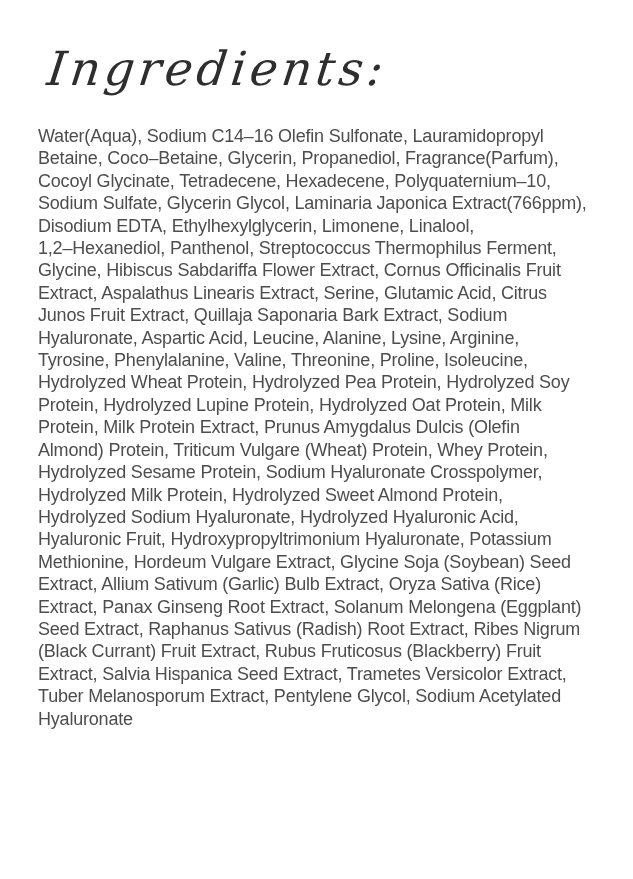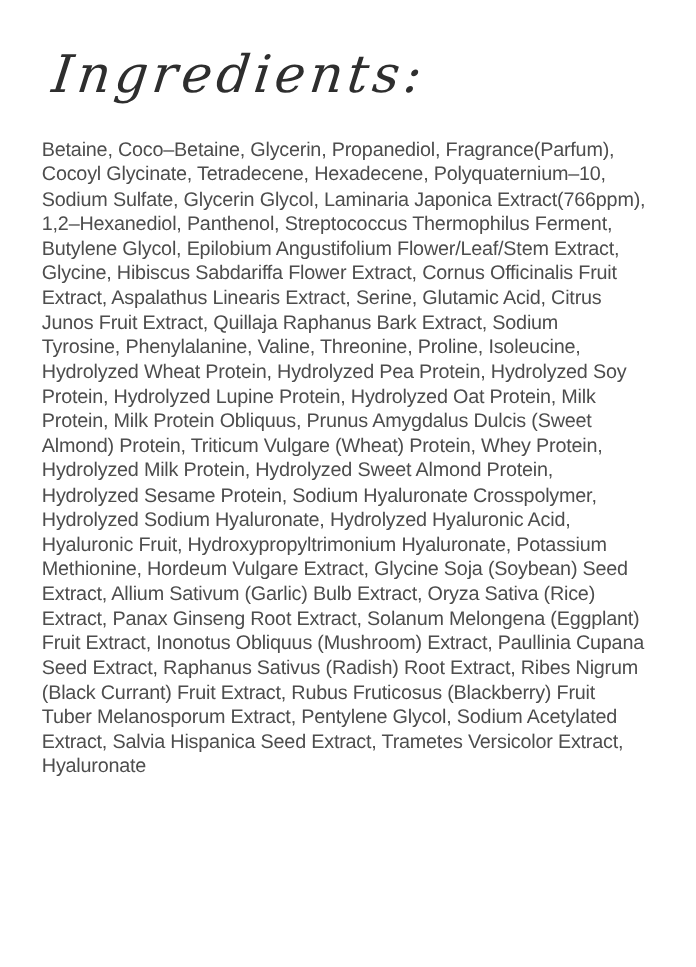--- a/index.html
+++ b/index.html
@@ -51,40 +51,41 @@
   .ingredients .line {
     white-space: nowrap;
   }
 </style>
 </head>
 <body>
 
 <div class="page">
   <h1 class="heading">Ingredients:</h1>
   <div class="ingredients">
+    <div class="line">Water(Aqua), Sodium C14–16 Olefin Sulfonate, Lauramidopropyl</div>
       <div class="line">Betaine, Coco–Betaine, Glycerin, Propanediol, Fragrance(Parfum),</div>
       <div class="line">Cocoyl Glycinate, Tetradecene, Hexadecene, Polyquaternium–10,</div>
       <div class="line">Sodium Sulfate, Glycerin Glycol, Laminaria Japonica Extract(766ppm),</div>
+      <div class="line">Disodium EDTA, Ethylhexylglycerin, Limonene, Linalool,</div>
       <div class="line">1,2–Hexanediol, Panthenol, Streptococcus Thermophilus Ferment,</div>
-      <div class="line">Butylene Glycol, Epilobium Angustifolium Flower/Leaf/Stem Extract,</div>
       <div class="line">Glycine, Hibiscus Sabdariffa Flower Extract, Cornus Officinalis Fruit</div>
       <div class="line">Extract, Aspalathus Linearis Extract, Serine, Glutamic Acid, Citrus</div>
-      <div class="line">Junos Fruit Extract, Quillaja Raphanus Bark Extract, Sodium</div>
+      <div class="line">Junos Fruit Extract, Quillaja Saponaria Bark Extract, Sodium</div>
+      <div class="line">Hyaluronate, Aspartic Acid, Leucine, Alanine, Lysine, Arginine,</div>
       <div class="line">Tyrosine, Phenylalanine, Valine, Threonine, Proline, Isoleucine,</div>
       <div class="line">Hydrolyzed Wheat Protein, Hydrolyzed Pea Protein, Hydrolyzed Soy</div>
       <div class="line">Protein, Hydrolyzed Lupine Protein, Hydrolyzed Oat Protein, Milk</div>
-      <div class="line">Protein, Milk Protein Obliquus, Prunus Amygdalus Dulcis (Sweet</div>
+      <div class="line">Protein, Milk Protein Extract, Prunus Amygdalus Dulcis (Olefin</div>
       <div class="line">Almond) Protein, Triticum Vulgare (Wheat) Protein, Whey Protein,</div>
+      <div class="line">Hydrolyzed Sesame Protein, Sodium Hyaluronate Crosspolymer,</div>
       <div class="line">Hydrolyzed Milk Protein, Hydrolyzed Sweet Almond Protein,</div>
-      <div class="line">Hydrolyzed Sesame Protein, Sodium Hyaluronate Crosspolymer,</div>
       <div class="line">Hydrolyzed Sodium Hyaluronate, Hydrolyzed Hyaluronic Acid,</div>
       <div class="line">Hyaluronic Fruit, Hydroxypropyltrimonium Hyaluronate, Potassium</div>
       <div class="line">Methionine, Hordeum Vulgare Extract, Glycine Soja (Soybean) Seed</div>
       <div class="line">Extract, Allium Sativum (Garlic) Bulb Extract, Oryza Sativa (Rice)</div>
       <div class="line">Extract, Panax Ginseng Root Extract, Solanum Melongena (Eggplant)</div>
-      <div class="line">Fruit Extract, Inonotus Obliquus (Mushroom) Extract, Paullinia Cupana</div>
       <div class="line">Seed Extract, Raphanus Sativus (Radish) Root Extract, Ribes Nigrum</div>
       <div class="line">(Black Currant) Fruit Extract, Rubus Fruticosus (Blackberry) Fruit</div>
+      <div class="line">Extract, Salvia Hispanica Seed Extract, Trametes Versicolor Extract,</div>
       <div class="line">Tuber Melanosporum Extract, Pentylene Glycol, Sodium Acetylated</div>
-      <div class="line">Extract, Salvia Hispanica Seed Extract, Trametes Versicolor Extract,</div>
       <div class="line">Hyaluronate</div>
   </div>
 </div>
 
 </body></html>

